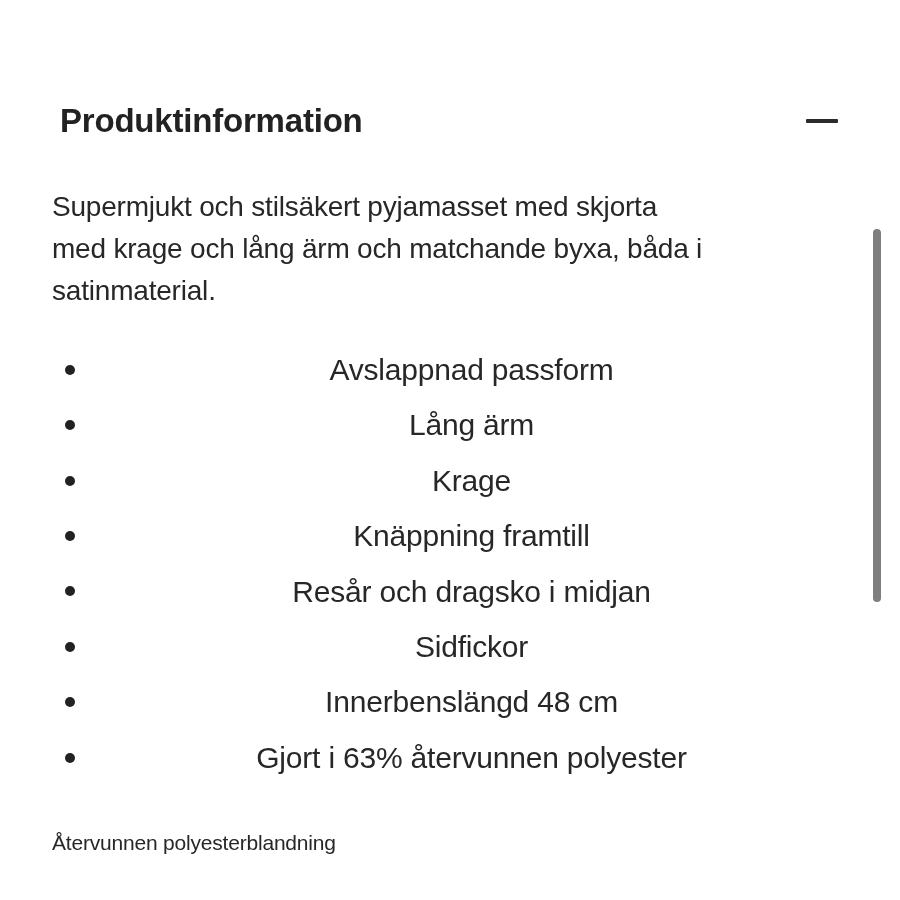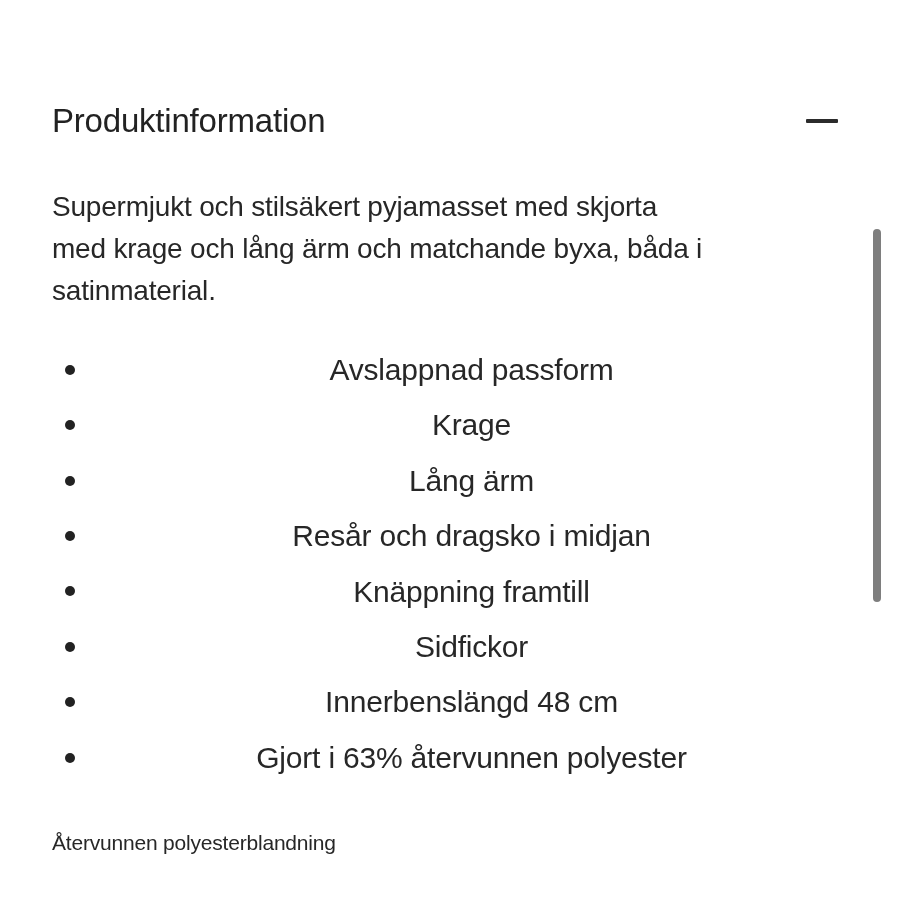--- a/index.html
+++ b/index.html
@@ -20,23 +20,23 @@
   }
   .header-row {
     display: flex;
     align-items: center;
     justify-content: space-between;
     padding-top: 100px;
     height: 42px;
     cursor: pointer;
   }
   .section-title {
-    margin: 0;
+    margin: 8px;
     font-size: 33px;
-    font-weight: 400;
+    font-weight: 700;
     letter-spacing: -0.2px;
     color: #222222;
     line-height: 42px;
   }
   .minus-icon {
     display: block;
     width: 32px;
     height: 4px;
     background: #2b2b2b;
     border-radius: 1px;
@@ -98,24 +98,24 @@
   </div>
 
   <div class="description">
       <div>Supermjukt och stilsäkert pyjamasset med skjorta</div>
       <div>med krage och lång ärm och matchande byxa, båda i</div>
       <div>satinmaterial.</div>
     </div>
 
   <ul class="bullets">
       <li>Avslappnad passform</li>
+      <li>Lång ärm</li>
       <li>Krage</li>
-      <li>Lång ärm</li>
+      <li>Knäppning framtill</li>
       <li>Resår och dragsko i midjan</li>
-      <li>Knäppning framtill</li>
       <li>Sidfickor</li>
       <li>Innerbenslängd 48 cm</li>
       <li>Gjort i 63% återvunnen polyester</li>
     </ul>
 
   <div class="material-note">Återvunnen polyesterblandning</div>
 
 </div>
 
 <div class="scrollbar-thumb"></div>

